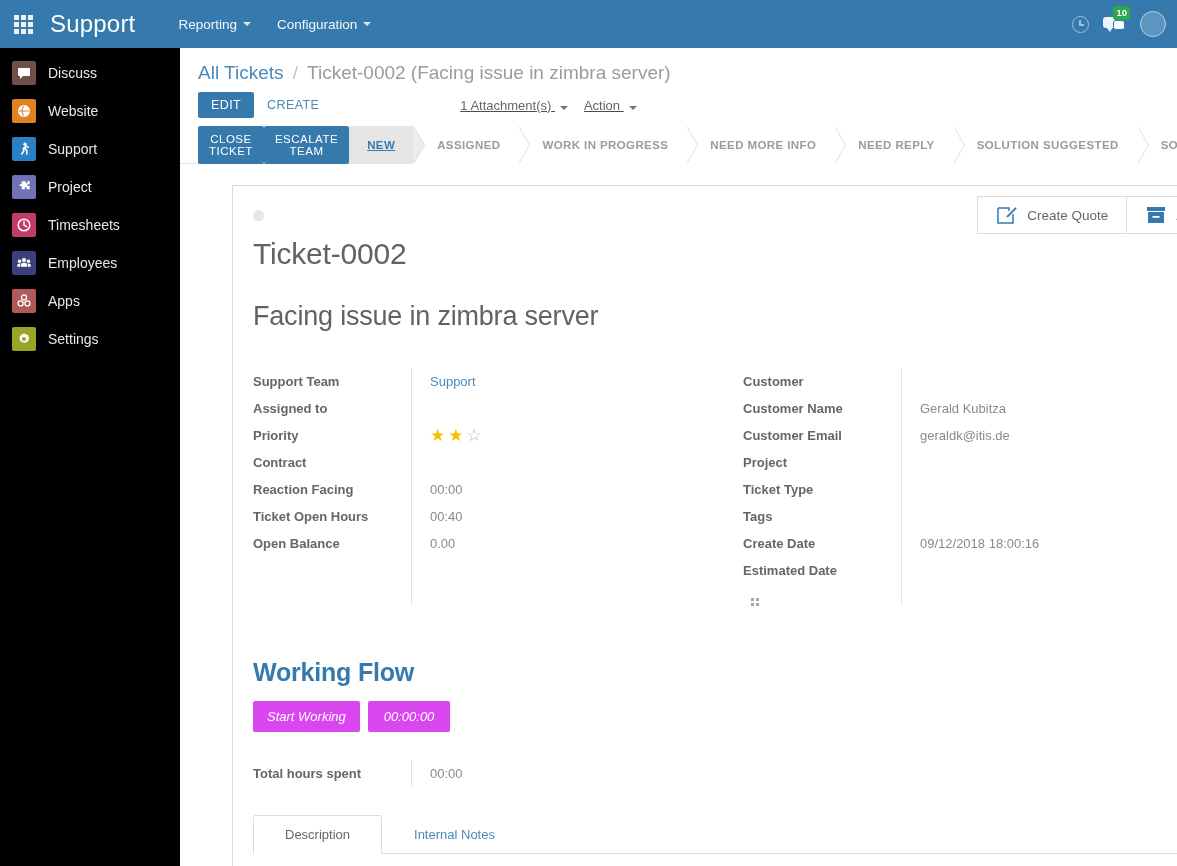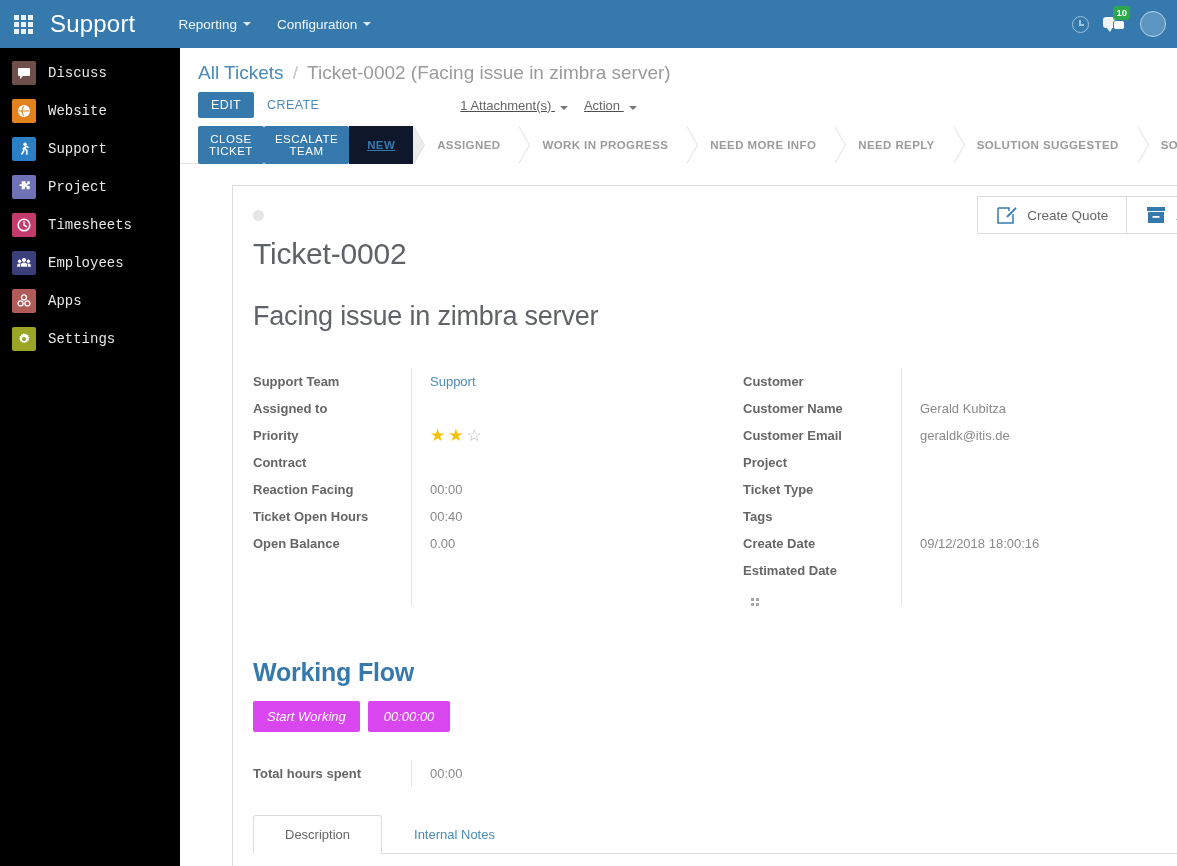--- a/index.html
+++ b/index.html
@@ -110,21 +110,21 @@
     display: flex; align-items: center;
     height: 38px; padding-left: 12px; cursor: pointer;
   }
   .side-ico {
     width: 24px; height: 24px; border-radius: 2px;
     margin-right: 12px; flex: 0 0 24px;
     display: flex; align-items: center; justify-content: center;
     position: relative; overflow: hidden;
   }
   .side-ico svg { display: block; }
-  .side-label { color: #e8e8e8; font-size: 14px; font-family: Liberation Mono, monospace; }
+  .side-label { color: #e8e8e8; font-size: 14px; }
 
   
   #content {
     position: absolute; top: 48px; left: 180px;
     width: 997px; height: 818px;
     background: #ffffff;
     overflow: hidden;
   }
   #breadcrumb {
     padding: 14px 0 0 18px; font-size: 19px;
@@ -195,21 +195,21 @@
     border-bottom: 19px solid transparent;
     border-left: 11px solid #ffffff;
   }
   .st-step .arrow-r-line {
     position: absolute; right: -12px; top: 0; z-index: 1;
     border-top: 19px solid transparent;
     border-bottom: 19px solid transparent;
     border-left: 11px solid #e0e0e0;
     width: 0; height: 0;
   }
-  .st-step.active { background: #0f172a; color: #3579ad; text-decoration: underline; }
+  .st-step.active { background: #e5e5e5; color: #3579ad; text-decoration: underline; }
   .st-step.active .arrow-r { border-left-color: #ececec; }
   .st-step.first { padding-left: 18px; }
 
   
   #card {
     position: absolute; left: 52px; top: 137px;
     width: 1000px; min-height: 700px;
     background: #ffffff; border: 1px solid #dcdcdc;
     border-right: none;
   }

